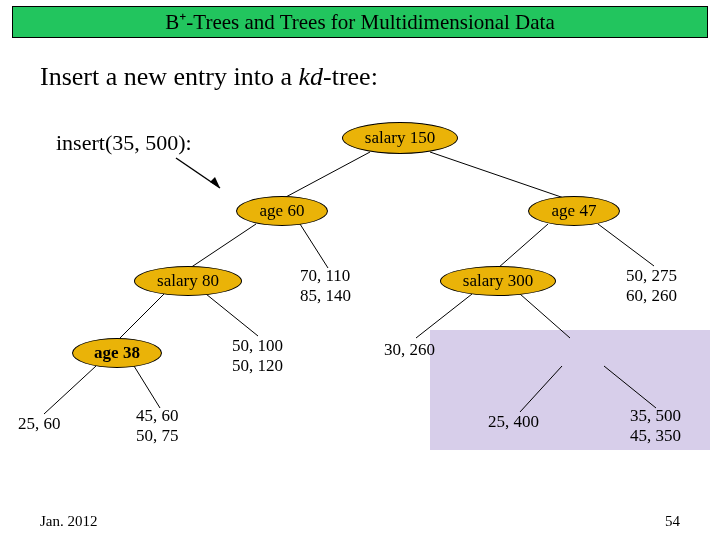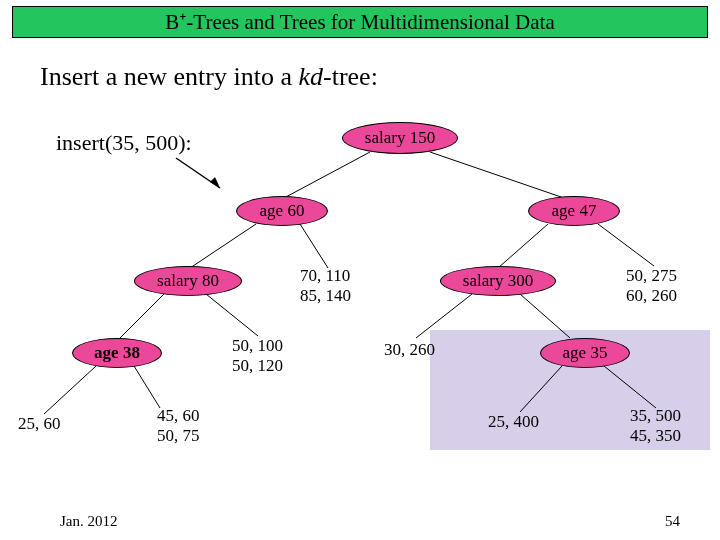--- a/index.html
+++ b/index.html
@@ -49,21 +49,21 @@
     left: 0;
     top: 0;
     width: 720px;
     height: 540px;
     pointer-events: none;
   }
   .ellipse {
     position: absolute;
     border: 1px solid #000;
     border-radius: 50%;
-    background: #ec4899;
+    background: #eab308;
     text-align: center;
     font-size: 17px;
     display: flex;
     align-items: center;
     justify-content: center;
     box-sizing: border-box;
     white-space: nowrap;
   }
   .highlight-box {
     position: absolute;
@@ -75,21 +75,21 @@
     font-size: 17px;
     line-height: 1.15;
     text-align: left;
     white-space: pre;
   }
   .footer {
     position: absolute;
     bottom: 10px;
     font-size: 15px;
   }
-  .footer-left  { left: 40px; margin-left: 20px; }
+  .footer-left  { left: 40px; }
   .footer-mid   { left: 0; right: 0; text-align: center; }
   .footer-right { right: 40px; }
 </style>
 </head>
 <body>
 
 <div class="slide">
 
   <div class="title-bar">B⁺-Trees and Trees for Multidimensional Data</div>
 
@@ -133,36 +133,35 @@
   <div class="ellipse" style="left:236px; top:196px; width:92px; height:30px;">age 60</div>
 
   <div class="ellipse" style="left:528px; top:196px; width:92px; height:30px;">age 47</div>
 
   <div class="ellipse" style="left:134px; top:266px; width:108px; height:30px;">salary 80</div>
 
   <div class="ellipse" style="left:440px; top:266px; width:116px; height:30px;">salary 300</div>
 
   <div class="ellipse" style="left:72px; top:338px; width:90px; height:30px;font-weight:bold;">age 38</div>
 
-  <div class="ellipse" style="left:540px; top:338px; width:90px; height:30px;">age 35</div>
 
   <div class="leaf" style="left:300px; top:266px;">70, 110
 85, 140</div>
 
   <div class="leaf" style="left:626px; top:266px;">50, 275
 60, 260</div>
 
   <div class="leaf" style="left:232px; top:336px;">50, 100
 50, 120</div>
 
   <div class="leaf" style="left:384px; top:340px;">30, 260</div>
 
   <div class="leaf" style="left:18px; top:414px;">25, 60</div>
 
-  <div class="leaf" style="left:136px; top:406px;margin-left:21px;">45, 60
+  <div class="leaf" style="left:136px; top:406px;">45, 60
 50, 75</div>
 
   <div class="leaf" style="left:488px; top:412px;">25, 400</div>
 
   <div class="leaf" style="left:630px; top:406px;">35, 500
 45, 350</div>
 
   <div class="footer footer-left">Jan. 2012</div>
   <div class="footer footer-right">54</div>
 

